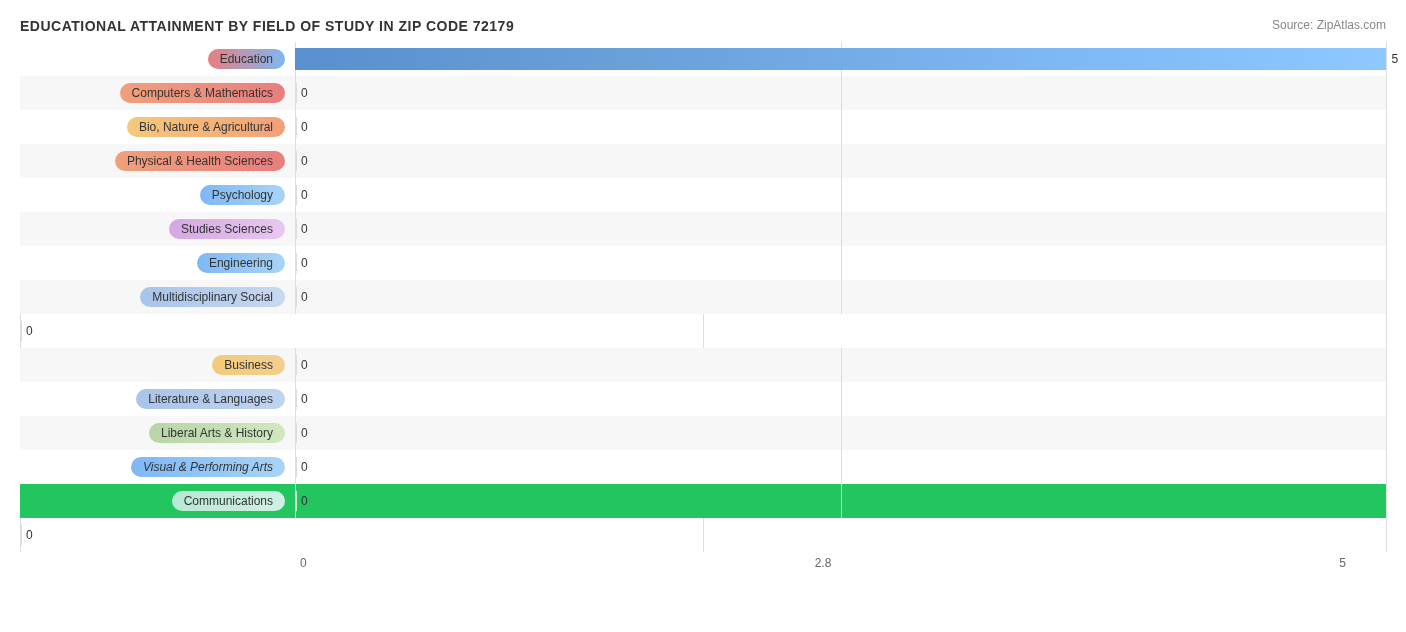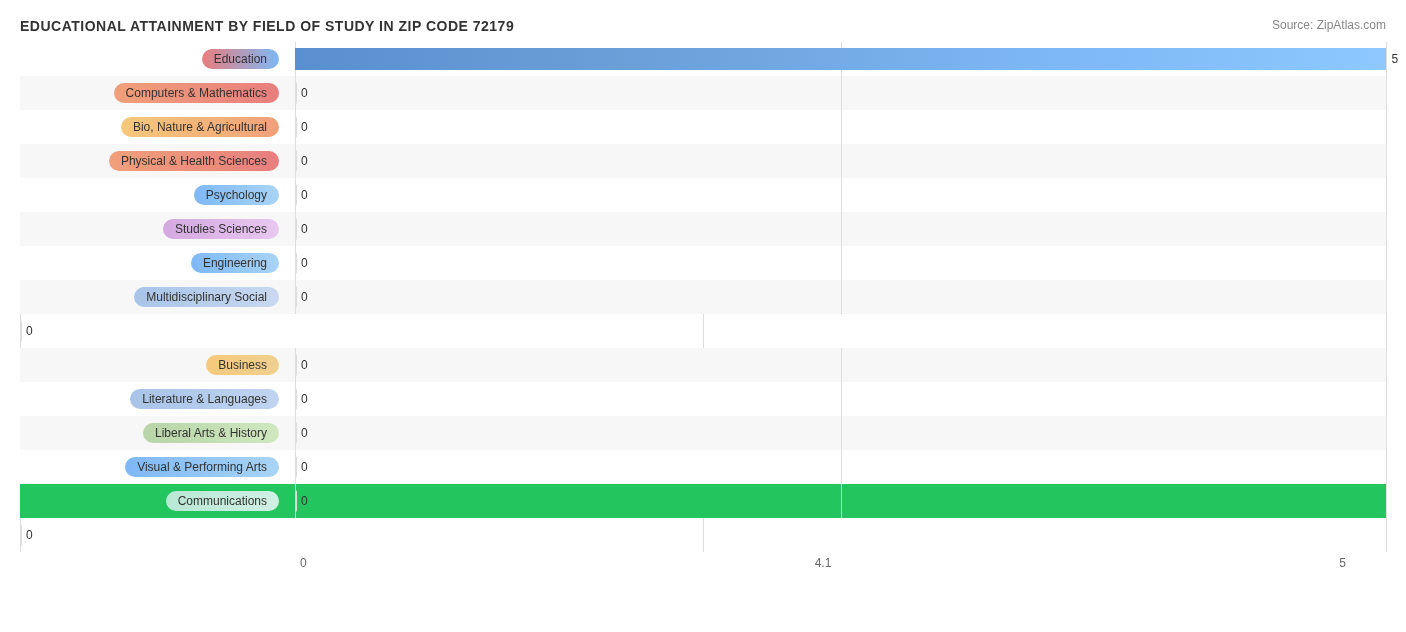--- a/index.html
+++ b/index.html
@@ -41,21 +41,21 @@
       background: #f7f7f7;
     }
     .bar-row:nth-child(odd) {
       background: #fff;
     }
     .label-pill {
       display: flex;
       align-items: flex-start;
       width: 275px;
       min-width: 275px;
-      padding-right: 16px;
+      padding-right: 10px;
       justify-content: flex-end;
     }
     .pill {
       display: inline-block;
       border-radius: 12px;
       padding: 3px 12px;
       font-size: 12px;
       color: #333;
       font-weight: 500;
       position: relative;
@@ -67,21 +67,21 @@
     .pill-bio          { background: linear-gradient(90deg, #f5c97a 0%, #f0a07a 100%); }
     .pill-physical     { background: linear-gradient(90deg, #f0a07a 0%, #e87e7e 100%); }
     .pill-psychology   { background: linear-gradient(90deg, #7eb8f5 0%, #a8d4f5 100%); }
     .pill-social       { background: linear-gradient(90deg, #d4a8e0 0%, #e8c8f0 100%); }
     .pill-engineering  { background: linear-gradient(90deg, #7eb8f5 0%, #a8d4f5 100%); }
     .pill-multi        { background: linear-gradient(90deg, #a8c4e8 0%, #c8d8f0 100%); }
     .pill-science      { background: linear-gradient(90deg, #f0a07a 0%, #e87e7e 100%); }
     .pill-business     { background: linear-gradient(90deg, #f5c97a 0%, #f0d090 100%); }
     .pill-literature   { background: linear-gradient(90deg, #a8c4e8 0%, #c0d4f0 100%); }
     .pill-liberal      { background: linear-gradient(90deg, #b8d4a8 0%, #d0e8c0 100%); }
-    .pill-visual       { background: linear-gradient(90deg, #7eb8f5 0%, #a8d4f5 100%); }
+    .pill-visual       { background: linear-gradient(90deg, #7eb8f5 0%, #a8d4f5 100%); font-style: italic; }
     .pill-communications { background: linear-gradient(90deg, #b8e8d4 0%, #d0f0e4 100%); }
     .pill-arts         { background: linear-gradient(90deg, #b8b8e8 0%, #d0d0f4 100%); }
 
     .bar-track {
       flex: 1;
       height: 100%;
       position: relative;
       display: flex;
       align-items: center;
     }
@@ -287,18 +287,18 @@
             <div style="position: absolute; left: 50%; top: 0px; bottom: 0px; width: 1px; background: rgb(221, 221, 221); pointer-events: none;"></div>
             <div style="position: absolute; left: 100%; top: 0px; bottom: 0px; width: 1px; background: rgb(221, 221, 221); pointer-events: none;"></div>
             <div style="width: 2px; height: 22px; position: absolute; left: 0px; top: 50%; transform: translateY(-50%); border-radius: 0px 3px 3px 0px; background: rgb(221, 221, 221);"></div>
             <span style="position: absolute; left: 6px; top: 50%; transform: translateY(-50%); font-size: 12px; color: rgb(51, 51, 51); font-weight: 500;">0</span>
           </div>
         </div>
       </div>
     <div class="x-axis" id="x-axis">
       <div class="x-axis-labels" id="x-axis-labels">
       <span style="font-size: 12px; color: rgb(102, 102, 102);">0</span>
-          <span style="font-size: 12px; color: rgb(102, 102, 102);">4.1</span>
+          <span style="font-size: 12px; color: rgb(102, 102, 102);">2.8</span>
           <span style="font-size: 12px; color: rgb(102, 102, 102);">5</span>
         </div>
     </div>
   </div>
 </div>
 
 </body></html>

